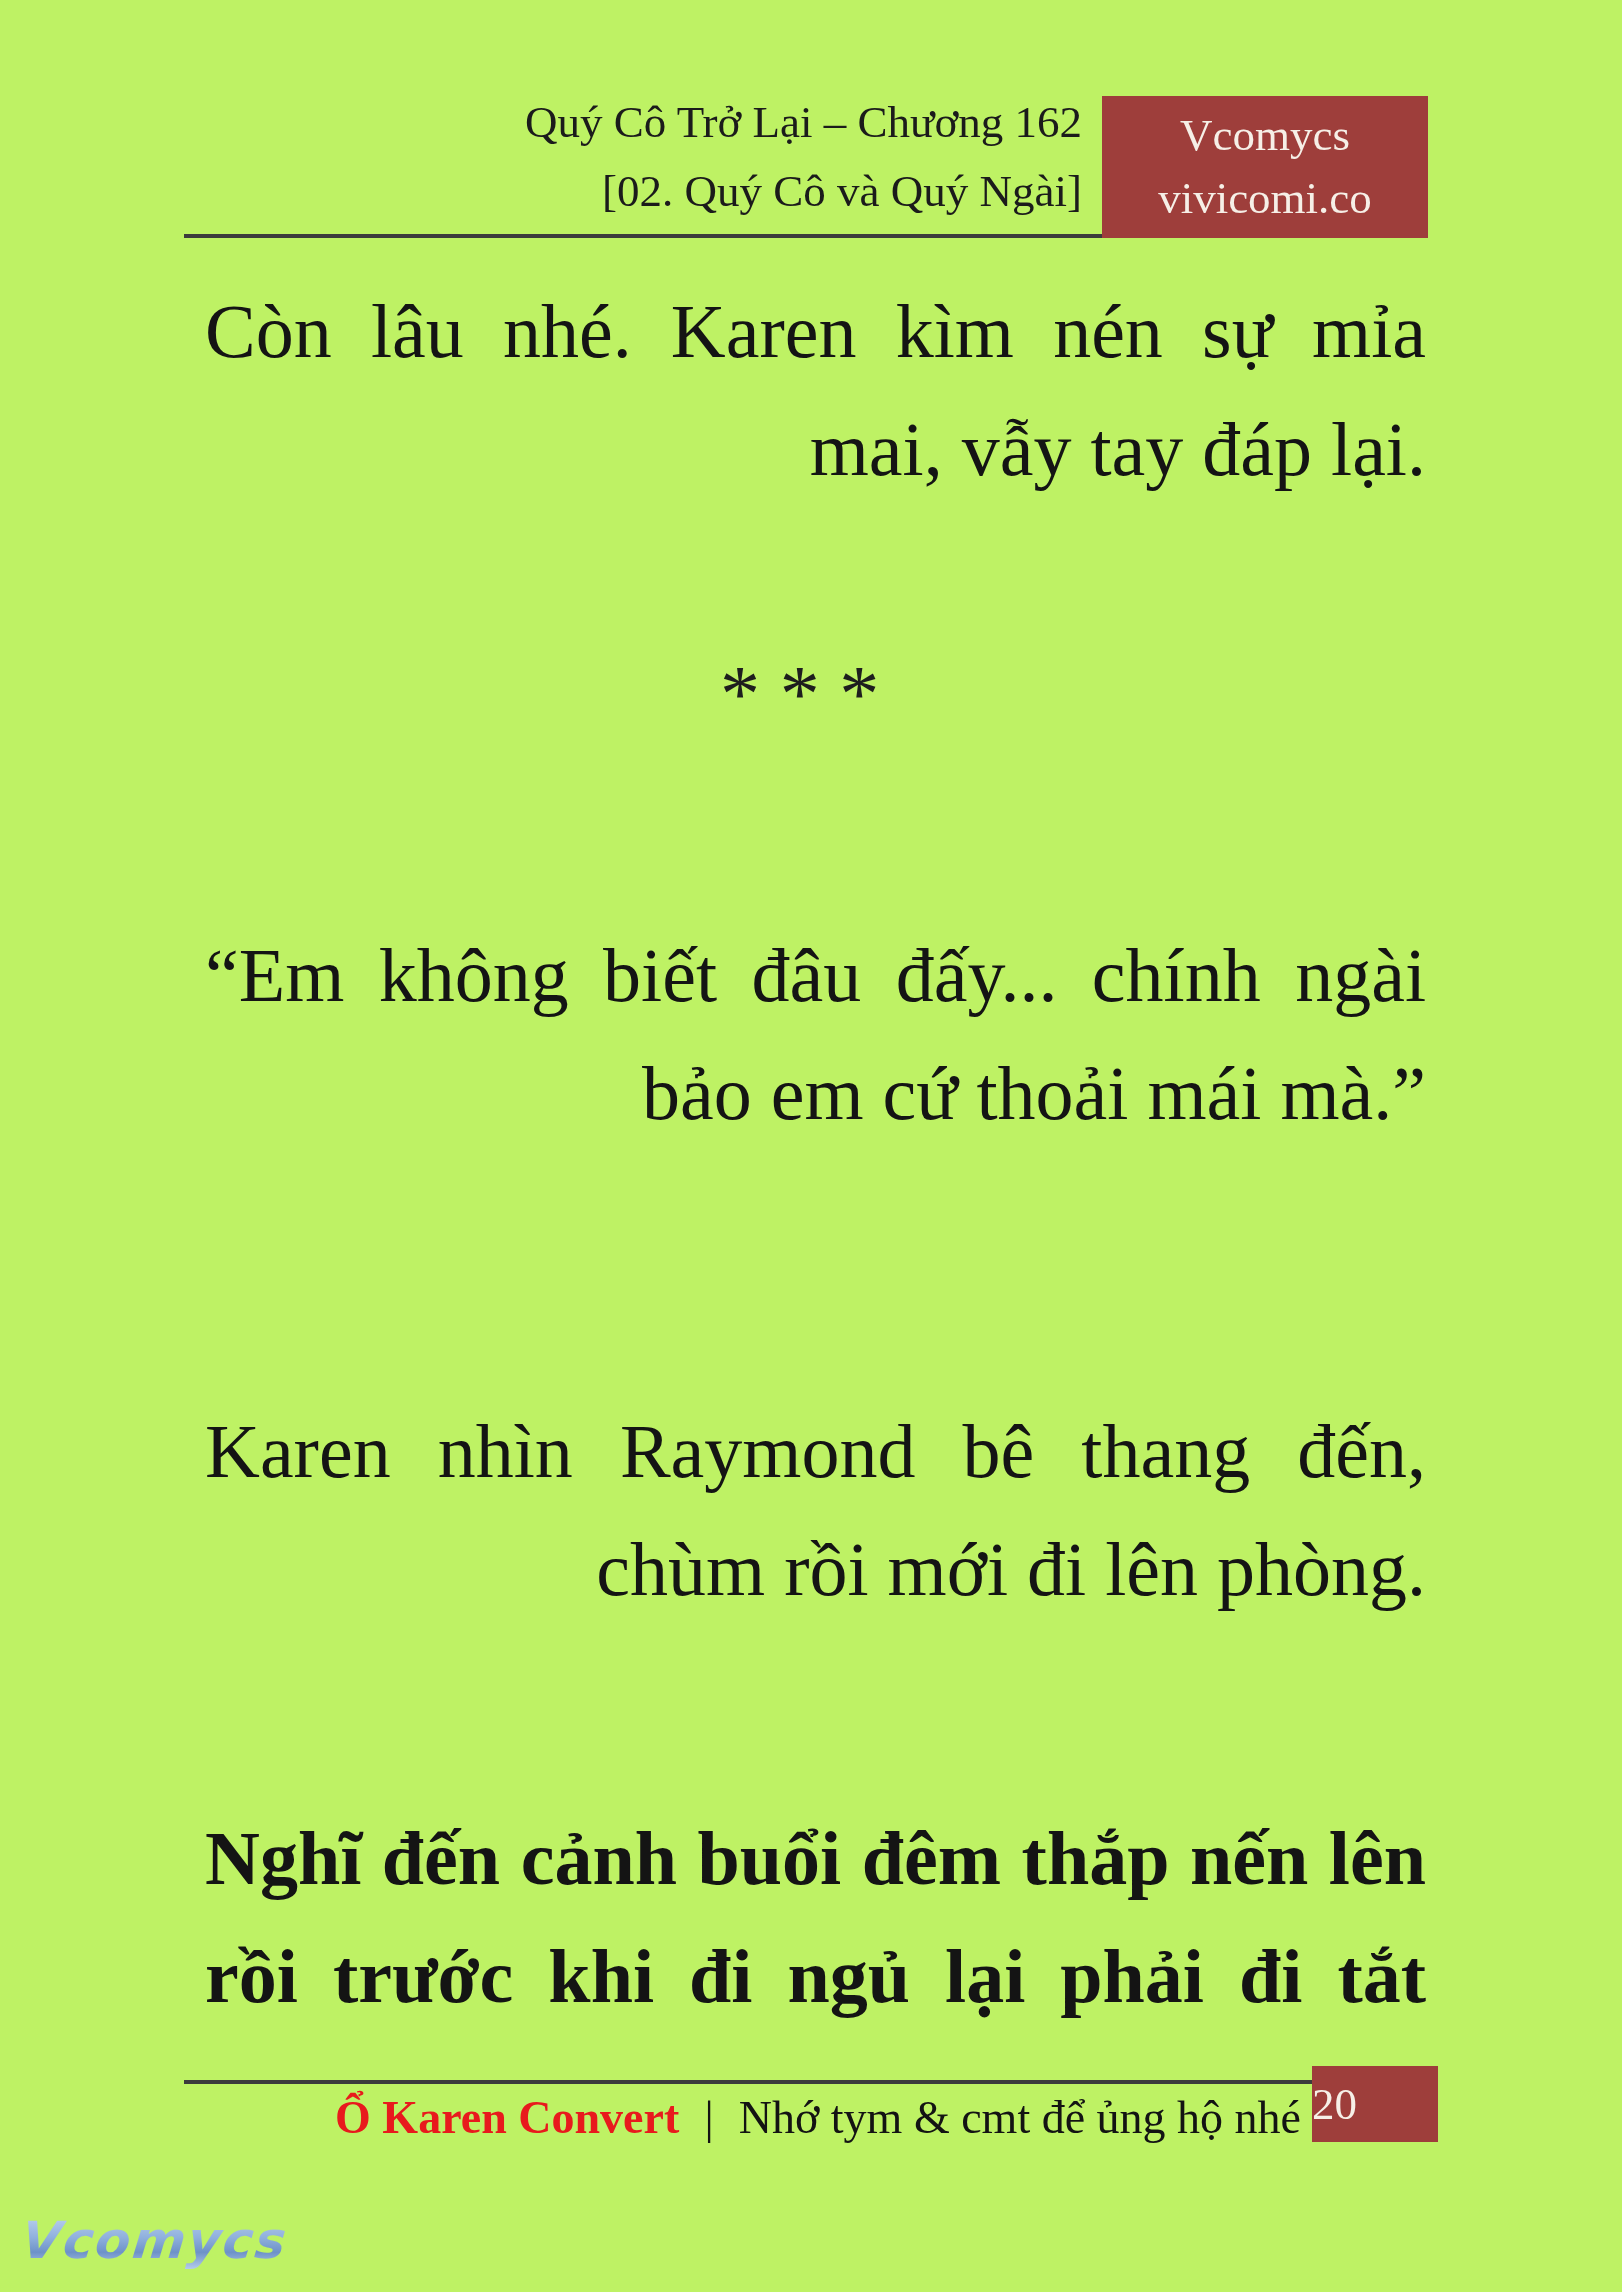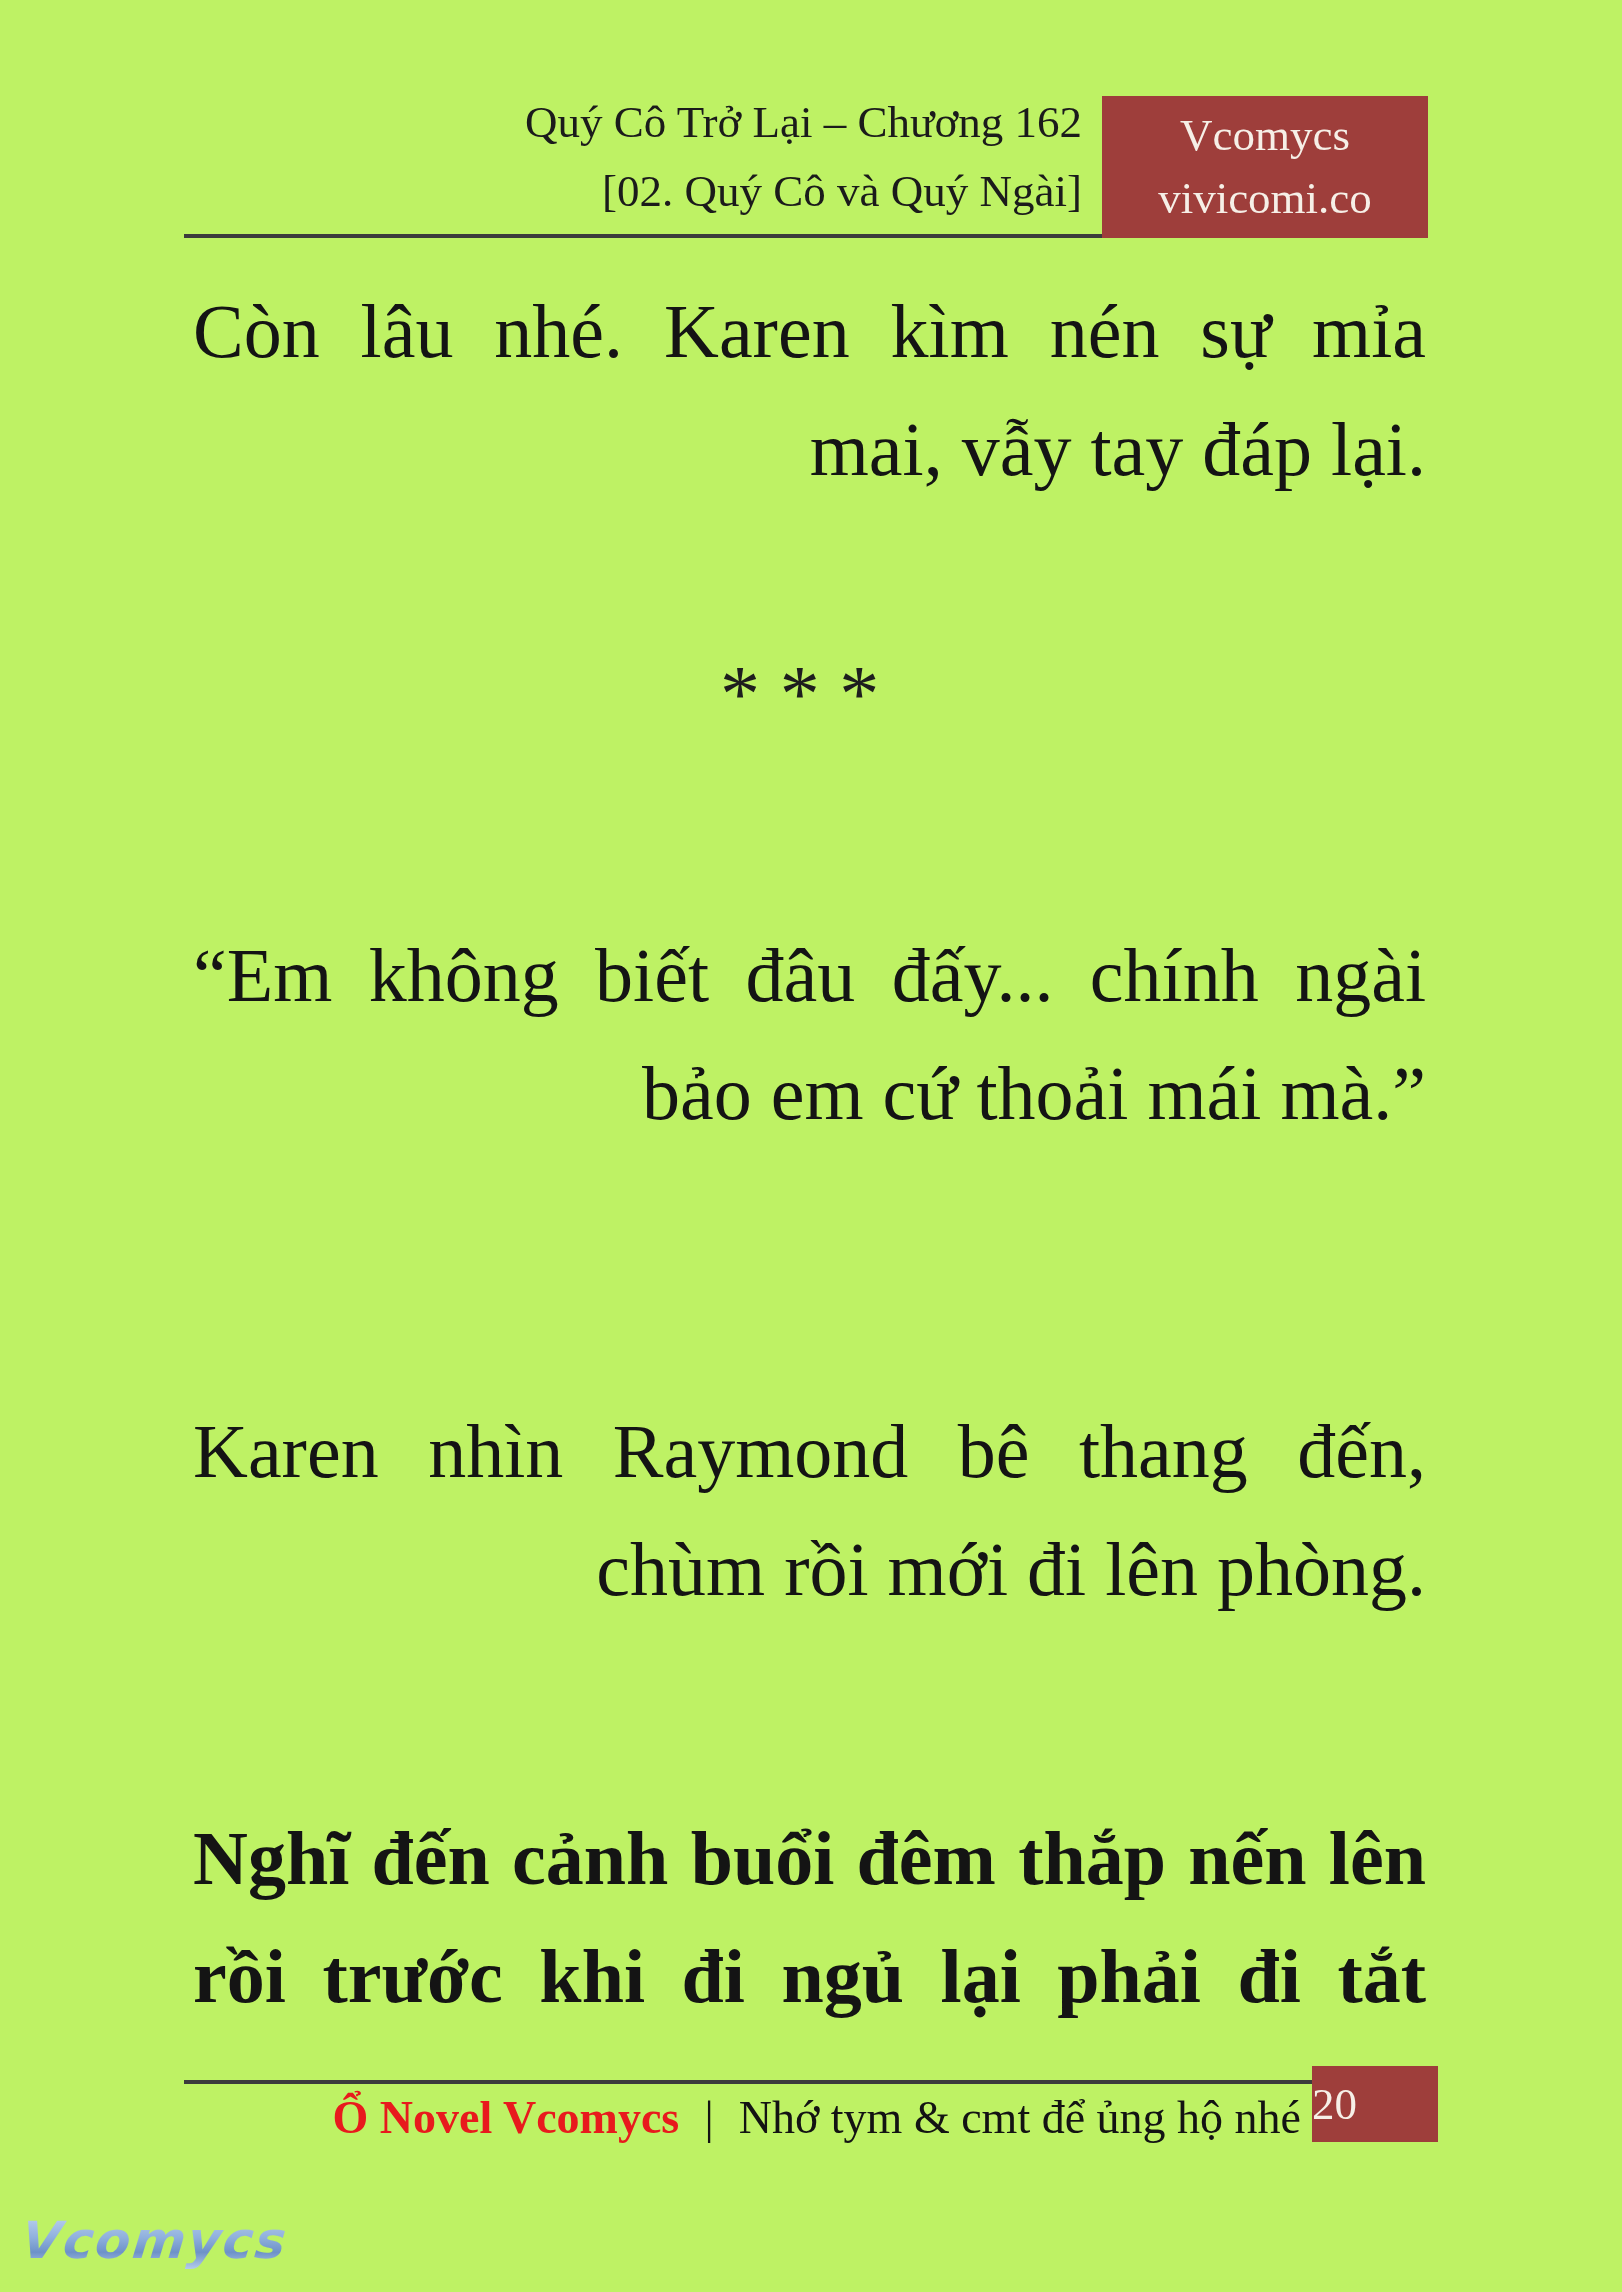--- a/index.html
+++ b/index.html
@@ -42,21 +42,21 @@
   }
 
   
   .para {
     position:absolute;
     left:193px; width:1233px;
     font-size:76px;
     line-height:118px;
     color:#141414;
   }
-  .line-fill { text-align:justify; text-align-last:justify; }
+  .line-fill { text-align:justify; text-align-last:justify;margin-left:12px; }
   .line-end  { text-align:right; }
 
   .separator {
     position:absolute;
     left:193px; width:1233px;
     top:649px;
     text-align:center;
     font-size:80px;
     letter-spacing:19.6px;
     color:#1e1e1e;
@@ -142,21 +142,21 @@
   </div>
 
   <div class="para" style="top:1799px;font-weight:bold;">
     <div class="line-fill">Nghĩ đến cảnh buổi đêm thắp nến lên</div>
     <div class="line-fill">rồi trước khi đi ngủ lại phải đi tắt</div>
   </div>
 
   <div class="footer-rule"></div>
 
   <div class="footer-text">
-    <span class="footer-brand">Ổ Novel Vcomycs</span>
+    <span class="footer-brand">Ổ Karen Convert</span>
     <span class="footer-pipe">|</span>
     <span>Nhớ tym &amp; cmt để ủng hộ nhé</span>
   </div>
 
   <div class="footer-page-box">
     <span>20</span>
   </div>
 
   <div class="watermark">Vcomycs</div>
 

